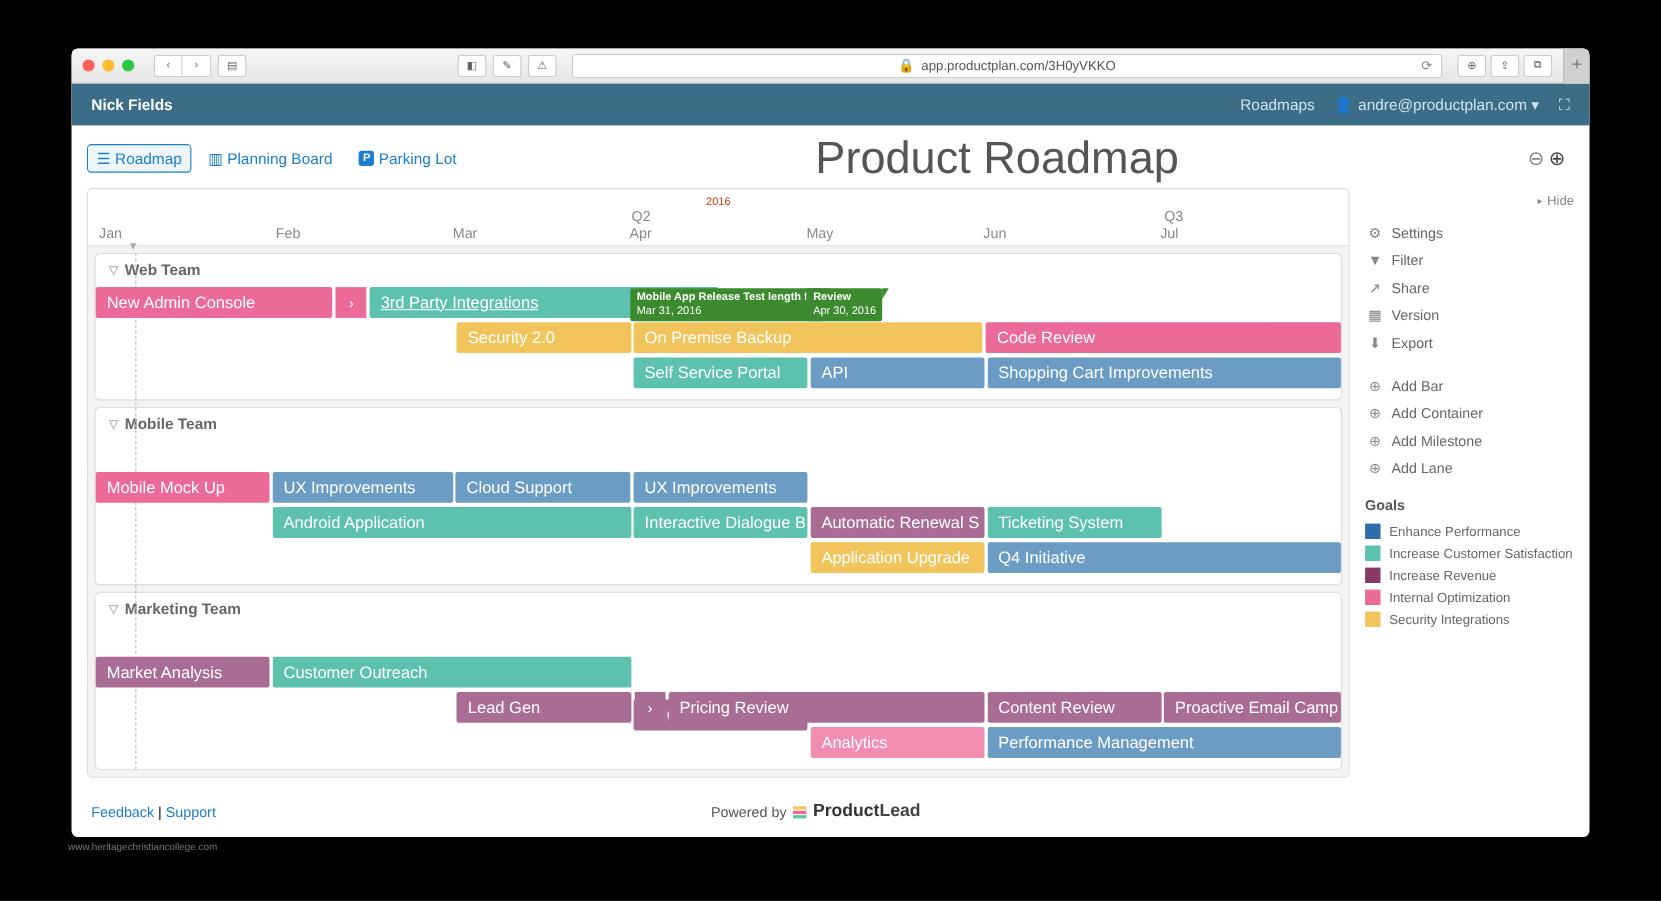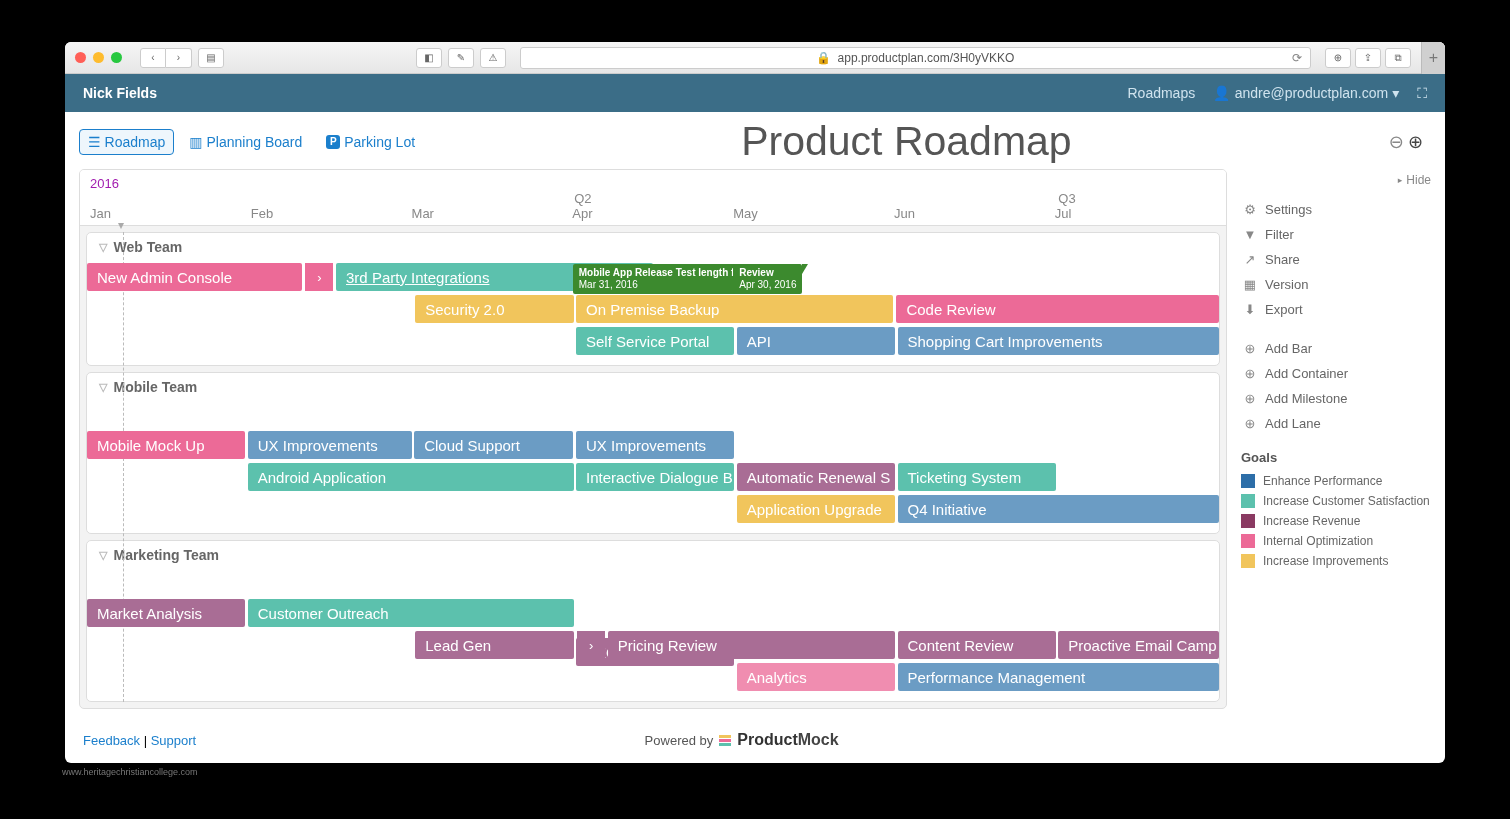--- a/index.html
+++ b/index.html
@@ -27,21 +27,21 @@
 .toolbar{display:flex;align-items:center;padding:6px 14px 4px;gap:6px;}
 .tab{border:1px solid transparent;border-radius:4px;padding:4px 8px;font-size:14px;color:#1b7fcc;display:flex;align-items:center;gap:4px;cursor:pointer;}
 .tab.active{border-color:#1b7fcc;background:#eef6fc;}
 .title-wrap{flex:1;text-align:center;}
 .rtitle{font-size:41px;font-weight:300;color:#555;}
 .zoom{display:flex;gap:4px;color:#888;font-size:18px;margin-right:8px;}
 
 .layout{display:flex;padding:0 14px 14px;gap:14px;}
 .timeline-wrap{flex:1;border:1px solid #ddd;border-radius:5px;background:#f3f3f3;overflow:hidden;}
 .timehead{background:#fff;border-bottom:1px solid #ddd;padding:6px 10px 4px;}
-.year{font-size:13px;color:#a21caf;font-weight:500;}
+.year{font-size:10px;color:#c2410c;font-weight:500;text-align:center;}
 .q-row,.m-row{display:flex;color:#888;font-size:13px;}
 .m-row span,.q-row span{min-width:0;}
 .lanes{position:relative;}
 .today{position:absolute;top:0;bottom:0;border-left:1px dashed #bbb;left:43px;z-index:0;}
 .today::before{content:"▾";position:absolute;top:-14px;left:-6px;color:#aaa;font-size:12px;}
 .lane{margin:6px;background:#fff;border:1px solid #ddd;border-radius:5px;}
 .lanehead{padding:6px 12px;font-weight:600;color:#666;font-size:14px;display:flex;align-items:center;gap:6px;}
 .lanehead .chev{color:#bbb;font-size:11px;}
 .rows{padding:0 0 6px;}
 .row{position:relative;height:30px;margin:2px 0;}
@@ -294,36 +294,36 @@
             <div class="goal">
               <span class="sw g-mar"></span>
               <span>Increase Revenue</span>
             </div>
             <div class="goal">
               <span class="sw g-pink"></span>
               <span>Internal Optimization</span>
             </div>
             <div class="goal">
               <span class="sw g-yel"></span>
-              <span>Increase Improvements</span>
+              <span>Security Integrations</span>
             </div>
           </div>
     </div>
   </div>
 
   <div class="footer">
     <a>Feedback</a>&nbsp;|&nbsp;
     <a>Support</a>
     <div class="pw">
       <span>Powered by</span>
       <span class="pplogo">
             <span class="pp1"></span>
             <span class="pp2"></span>
             <span class="pp3"></span>
           </span>
-      <span class="pptxt"><b>Product</b><span>Mock</span></span>
+      <span class="pptxt"><b>Product</b><span>Lead</span></span>
     </div>
     <div style="width:140px"></div>
   </div>
 
 </div>
 <div class="watermark">www.heritagechristiancollege.com</div>
 </div>
 
 </body></html>

